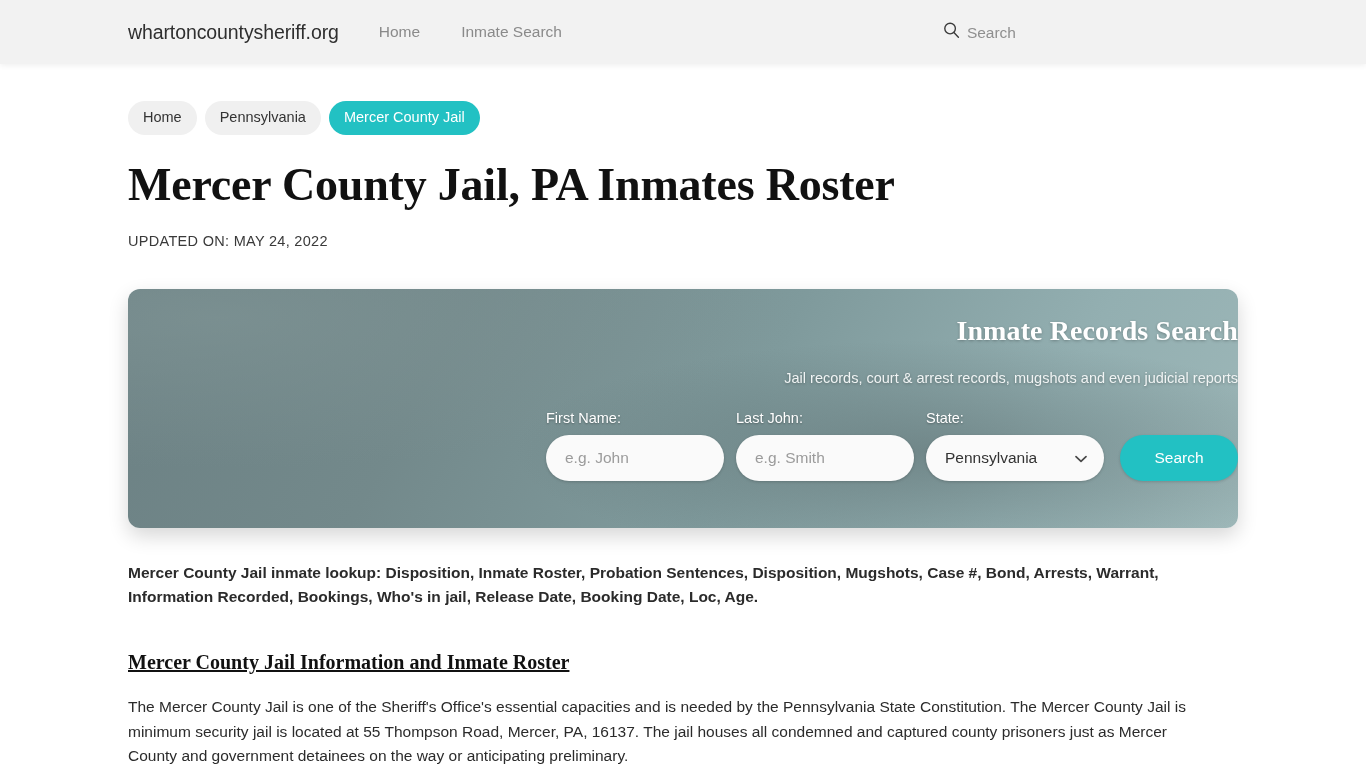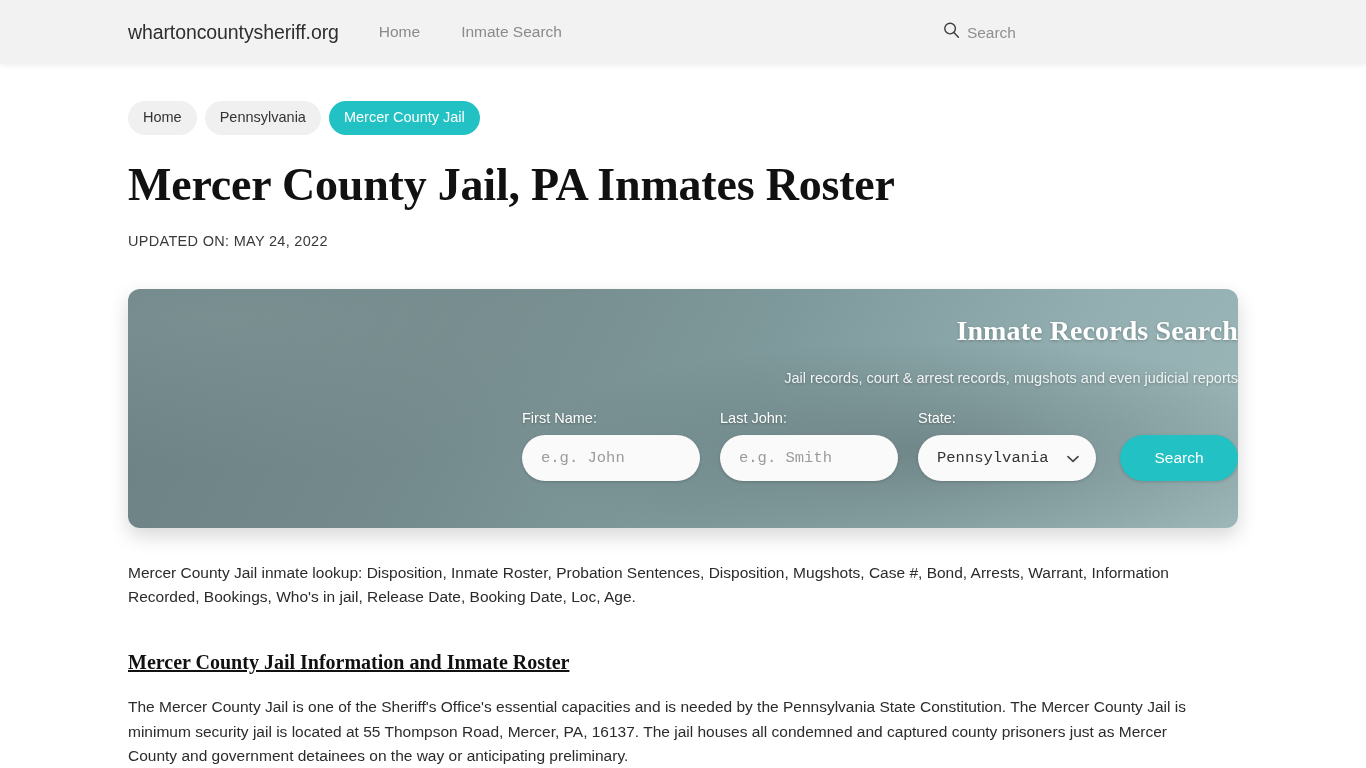--- a/index.html
+++ b/index.html
@@ -140,41 +140,41 @@
   .card-sub {
     font-size: 14.5px;
     color: #f0f4f4;
     margin-top: 23px;
     text-shadow: 0 1px 3px rgba(0,0,0,0.28);
   }
 
   .form-row {
     display: flex;
     align-items: flex-end;
-    gap: 20px;
+    gap: 12px;
     margin-top: 24px;
   }
   .field { display: flex; flex-direction: column; }
   .field-label {
     font-size: 14.5px;
     color: #ffffff;
     margin-bottom: 9px;
     text-shadow: 0 1px 2px rgba(0,0,0,0.3);
   }
   .text-input, .select-input {
     width: 178px;
     height: 46px;
     border-radius: 23px;
     border: none;
     outline: none;
     background: #fafafa;
     padding: 0 19px;
     font-size: 15.5px;
     color: #333333;
-    font-family: Liberation Mono, monospace;
+    font-family: Liberation Sans, sans-serif;
     box-shadow: 0 1px 3px rgba(0,0,0,0.18);
   }
   .text-input::placeholder { color: #9b9b9b; }
   .select-wrap { position: relative; display: inline-block; }
   .select-input {
     width: 178px;
     appearance: none;
     -webkit-appearance: none;
     padding-right: 38px;
     cursor: pointer;
@@ -200,20 +200,21 @@
     box-shadow: 0 1px 3px rgba(0,0,0,0.16);
   }
 
   
   .lead-para {
     margin-top: 33px;
     font-size: 15.5px;
     line-height: 1.56;
     color: #2b2b2b;
     max-width: 1065px;
+    font-weight: bold;
   }
   .section-heading {
     font-family: "Liberation Serif", serif;
     font-weight: 700;
     font-size: 20px;
     color: #111111;
     margin: 42px 0 0 0;
     text-decoration: underline;
   }
   .body-para {

